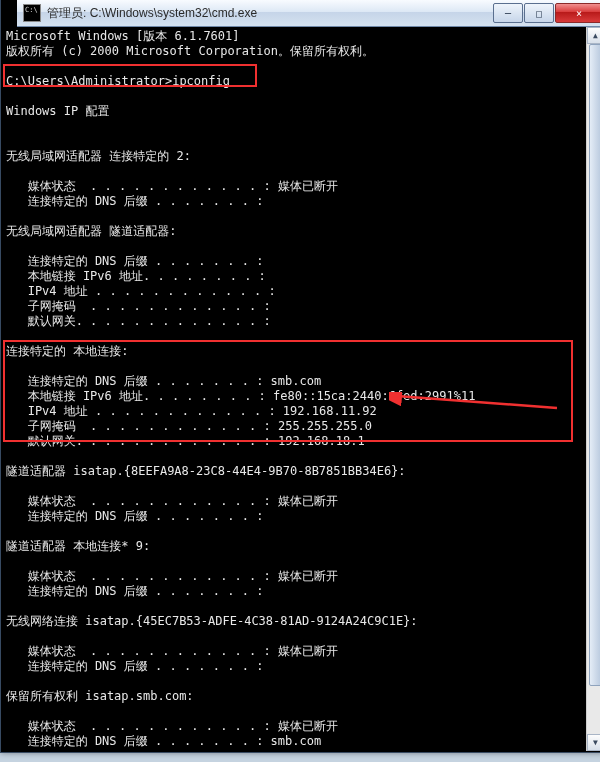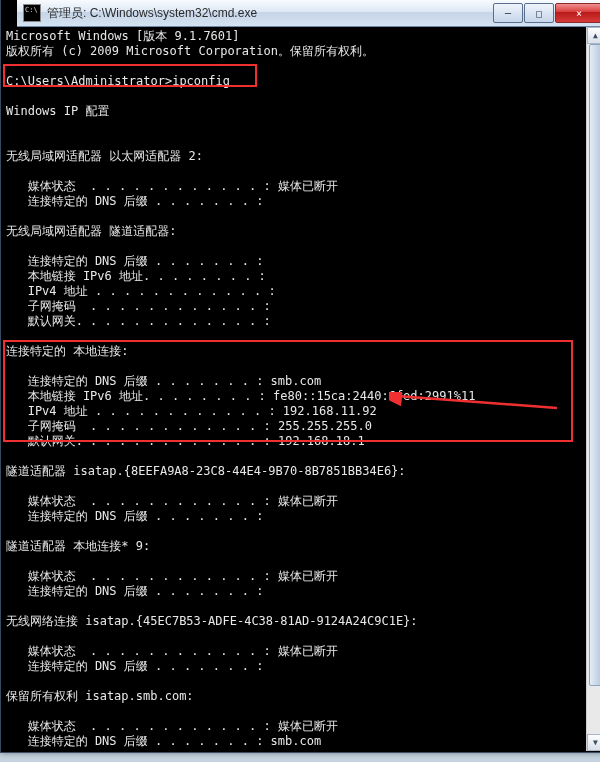--- a/index.html
+++ b/index.html
@@ -178,29 +178,29 @@
         </div>
       <div class="win-btn">
           <span>□</span>
         </div>
       <div class="win-btn close">
           <span>×</span>
         </div>
     </div>
   </div>
 
-  <div class="terminal"><span>Microsoft Windows [版本 9.1.7601]</span>
-<span>版权所有 (c) 2009 Microsoft Corporation。保留所有权利。</span>
+  <div class="terminal"><span>Microsoft Windows [版本 6.1.7601]</span>
+<span>版权所有 (c) 2000 Microsoft Corporation。保留所有权利。</span>
 <span></span>
 <span>C:\Users\Administrator&gt;ipconfig</span>
 <span></span>
 <span>Windows IP 配置</span>
 <span></span>
 <span></span>
-<span>无线局域网适配器 以太网适配器 2:</span>
+<span>无线局域网适配器 连接特定的 2:</span>
 <span></span>
 <span>   媒体状态  . . . . . . . . . . . . : 媒体已断开</span>
 <span>   连接特定的 DNS 后缀 . . . . . . . :</span>
 <span></span>
 <span>无线局域网适配器 隧道适配器:</span>
 <span></span>
 <span>   连接特定的 DNS 后缀 . . . . . . . :</span>
 <span>   本地链接 IPv6 地址. . . . . . . . :</span>
 <span>   IPv4 地址 . . . . . . . . . . . . :</span>
 <span>   子网掩码  . . . . . . . . . . . . :</span>

